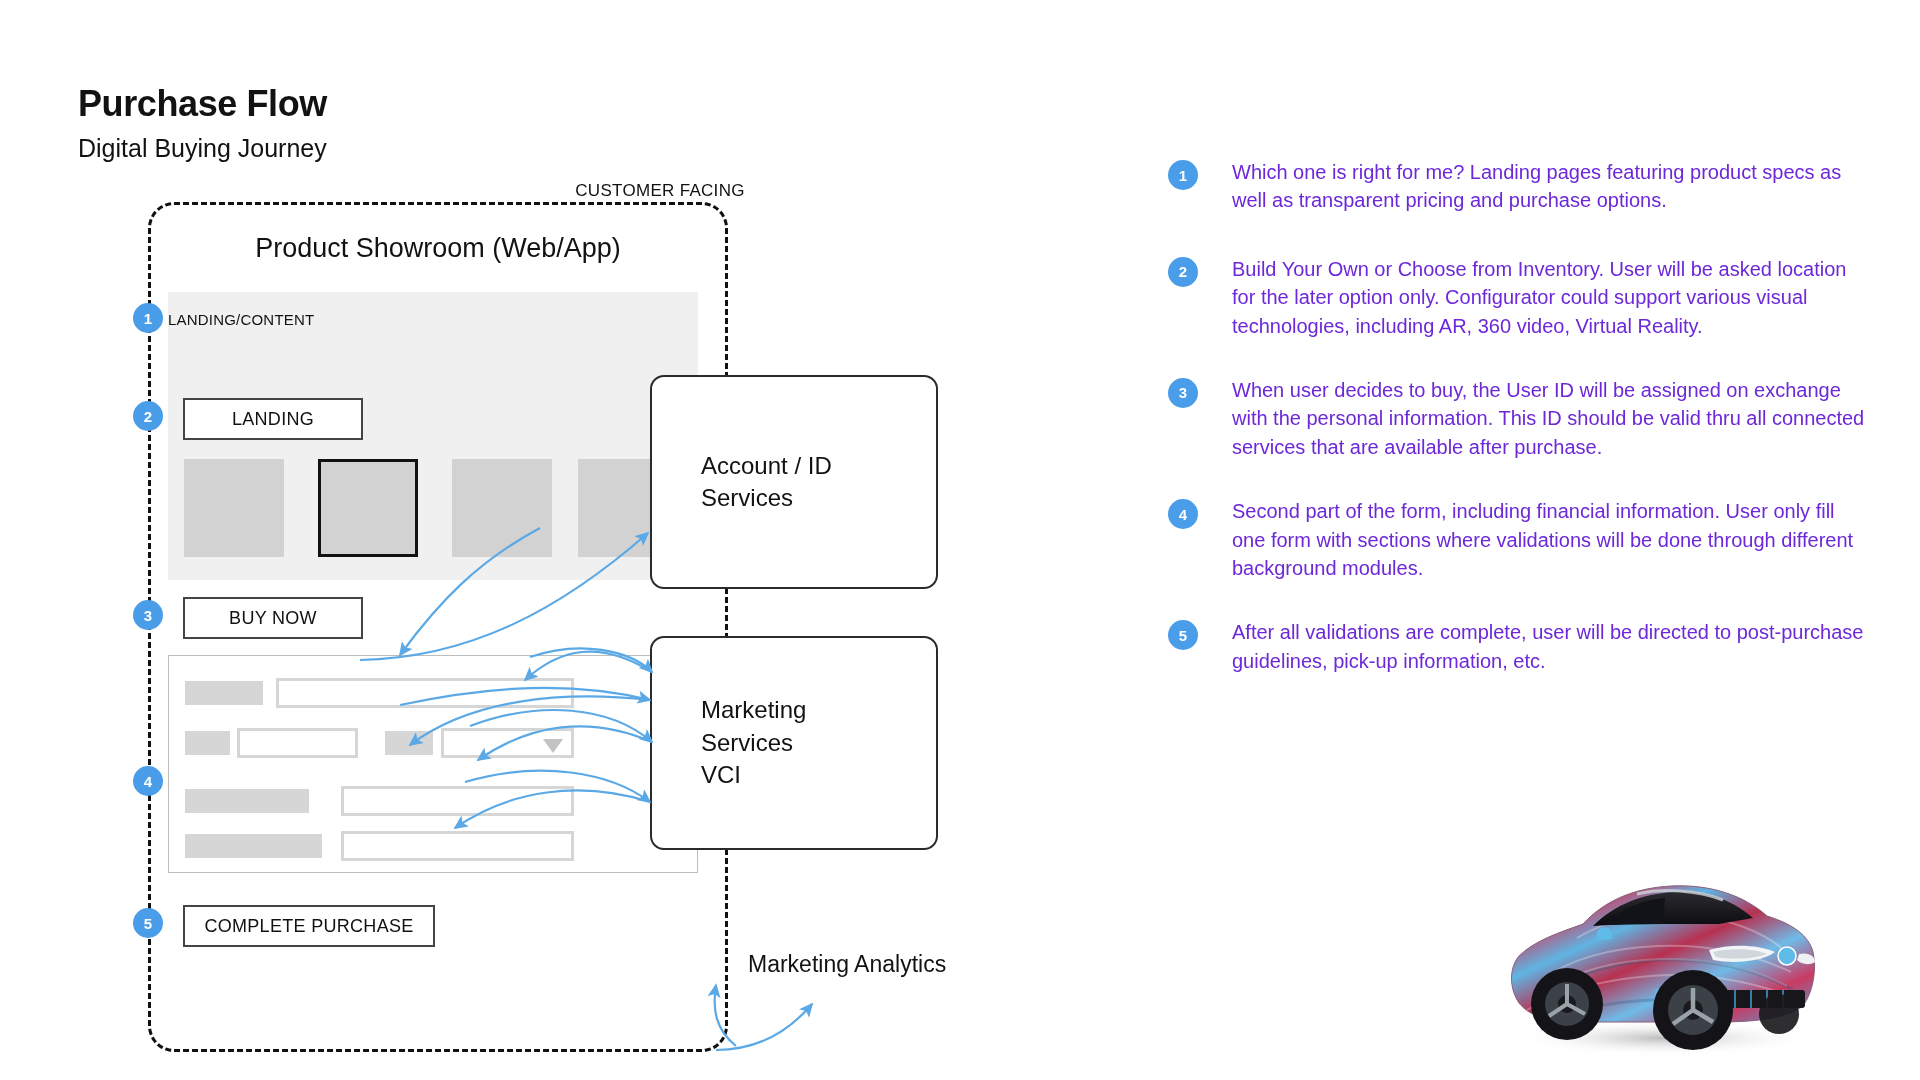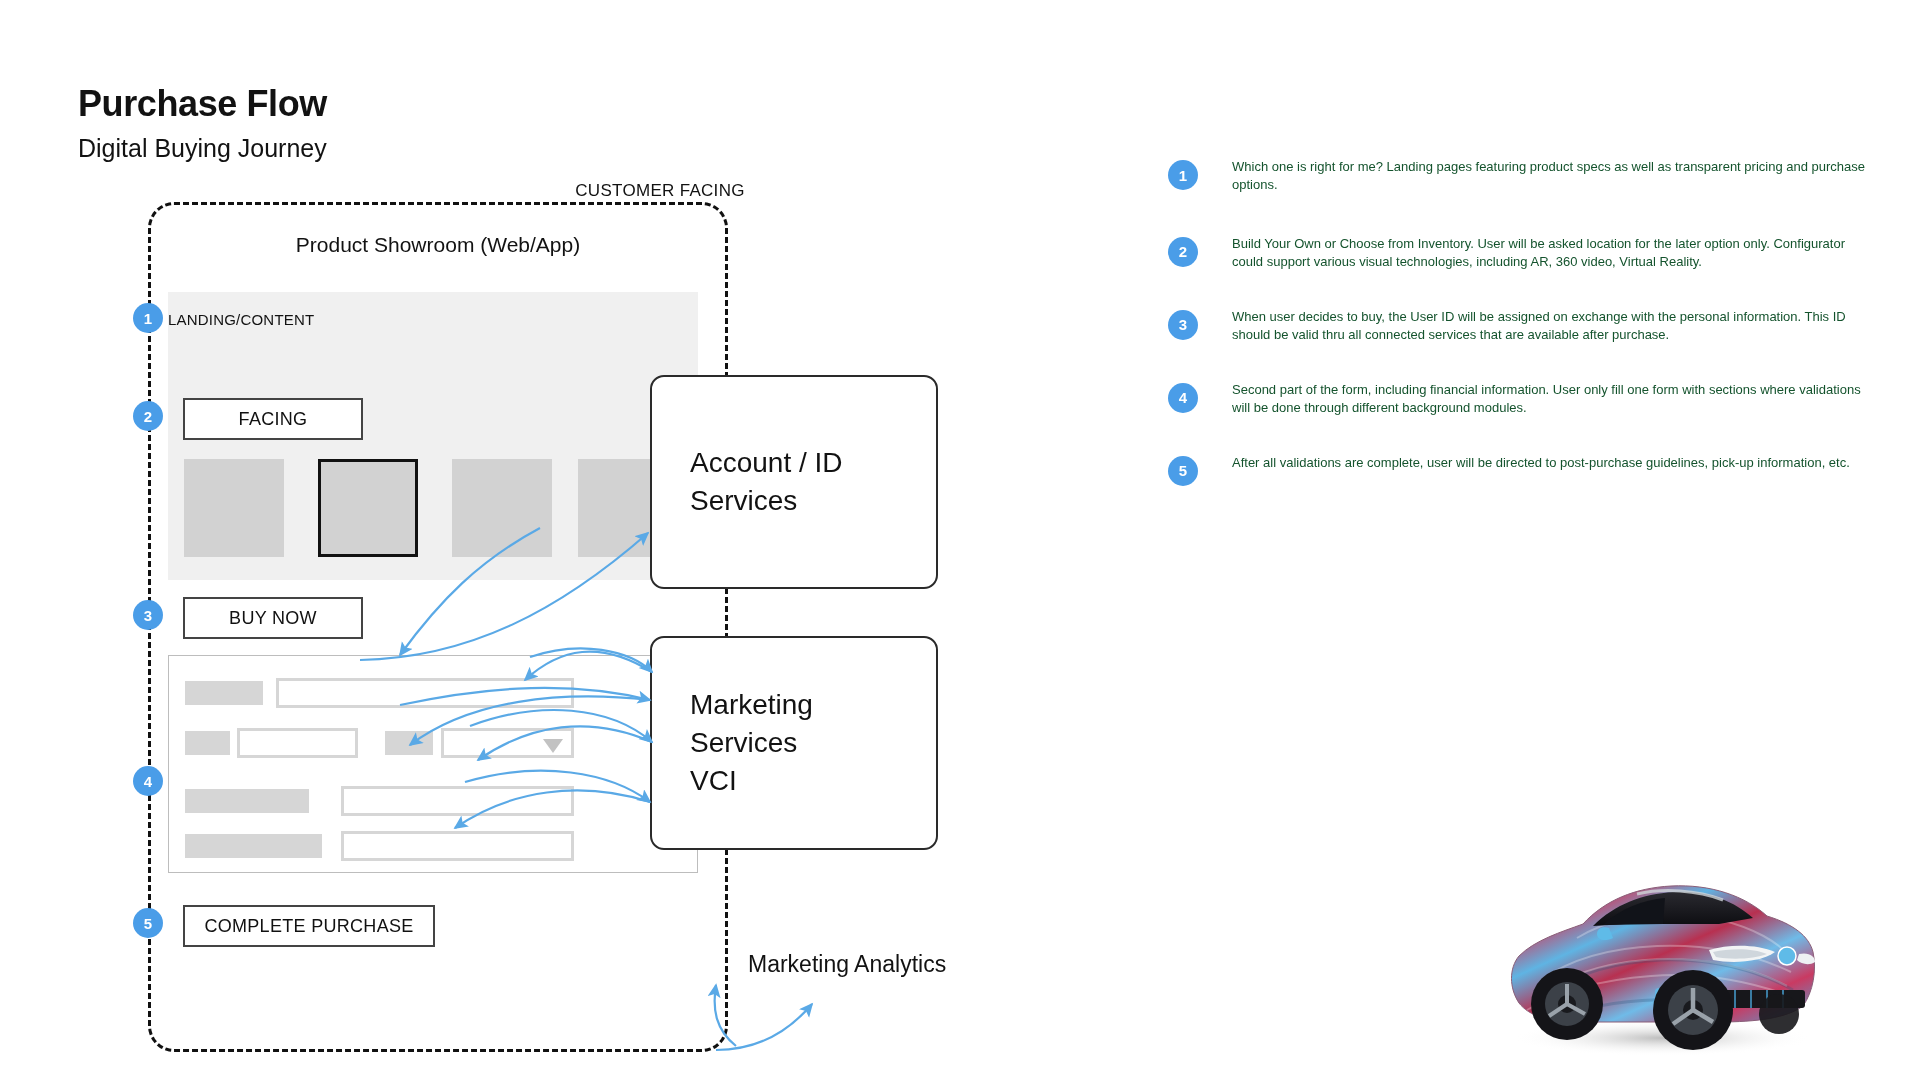--- a/index.html
+++ b/index.html
@@ -67,21 +67,21 @@
     border-radius: 26px;
     box-sizing: border-box;
   }
 
   #showroom-title {
     position: absolute;
     left: 168px;
     top: 233px;
     width: 540px;
     text-align: center;
-    font-size: 21px;
+    font-size: 27px;
     font-weight: normal;
   }
 
   
   #landing-panel {
     position: absolute;
     left: 168px;
     top: 292px;
     width: 530px;
     height: 288px;
@@ -169,22 +169,22 @@
     border-top: 14px solid #c2c2c2;
   }
 
   
   .service-box {
     position: absolute;
     box-sizing: border-box;
     border: 2px solid #2a2a2a;
     border-radius: 14px;
     background: #ffffff;
-    font-size: 28px;
-    padding: 0 38px;
+    font-size: 24px;
+    padding: 0 49px;
     display: flex;
     flex-direction: column;
     justify-content: center;
     white-space: pre-line;
     line-height: 1.35;
   }
   #svc-account   { left: 650px; top: 375px; width: 288px; height: 214px; }
   #svc-financial { left: 650px; top: 636px; width: 288px; height: 214px; }
 
   #post-purchase-label {
@@ -255,23 +255,23 @@
     color: #ffffff;
     font-size: 15px;
     font-weight: bold;
     display: flex;
     align-items: center;
     justify-content: center;
     margin-top: 2px;
   }
   .note-text {
     margin-left: 34px;
-    font-size: 13px;
+    font-size: 20px;
     line-height: 1.42;
-    color: #14532d;
+    color: #6d28d9;
   }
 
   
   #car-photo {
     position: absolute;
     left: 1457px;
     top: 828px;
     width: 400px;
     height: 252px;
     background: #ffffff;
@@ -287,21 +287,21 @@
 
   <div id="customer-boundary"></div>
 
   <div class="zone-label" id="customer-facing-label">CUSTOMER FACING</div>
 
   <div id="showroom-title">Product Showroom (Web/App)</div>
 
   <div id="landing-panel"></div>
   <div id="landing-label">LANDING/CONTENT</div>
 
-  <div class="flow-button" id="btn-choose">FACING</div>
+  <div class="flow-button" id="btn-choose">LANDING</div>
 
   <div class="tile" id="tile-1"></div>
   <div class="tile selected" id="tile-2"></div>
   <div class="tile" id="tile-3"></div>
   <div class="tile" id="tile-4"></div>
 
   <div class="flow-button" id="btn-buy-now">BUY NOW</div>
 
   <div id="form-panel">
     <div class="field-label" style="left:16px;  top:25px;  width:78px;"></div>

